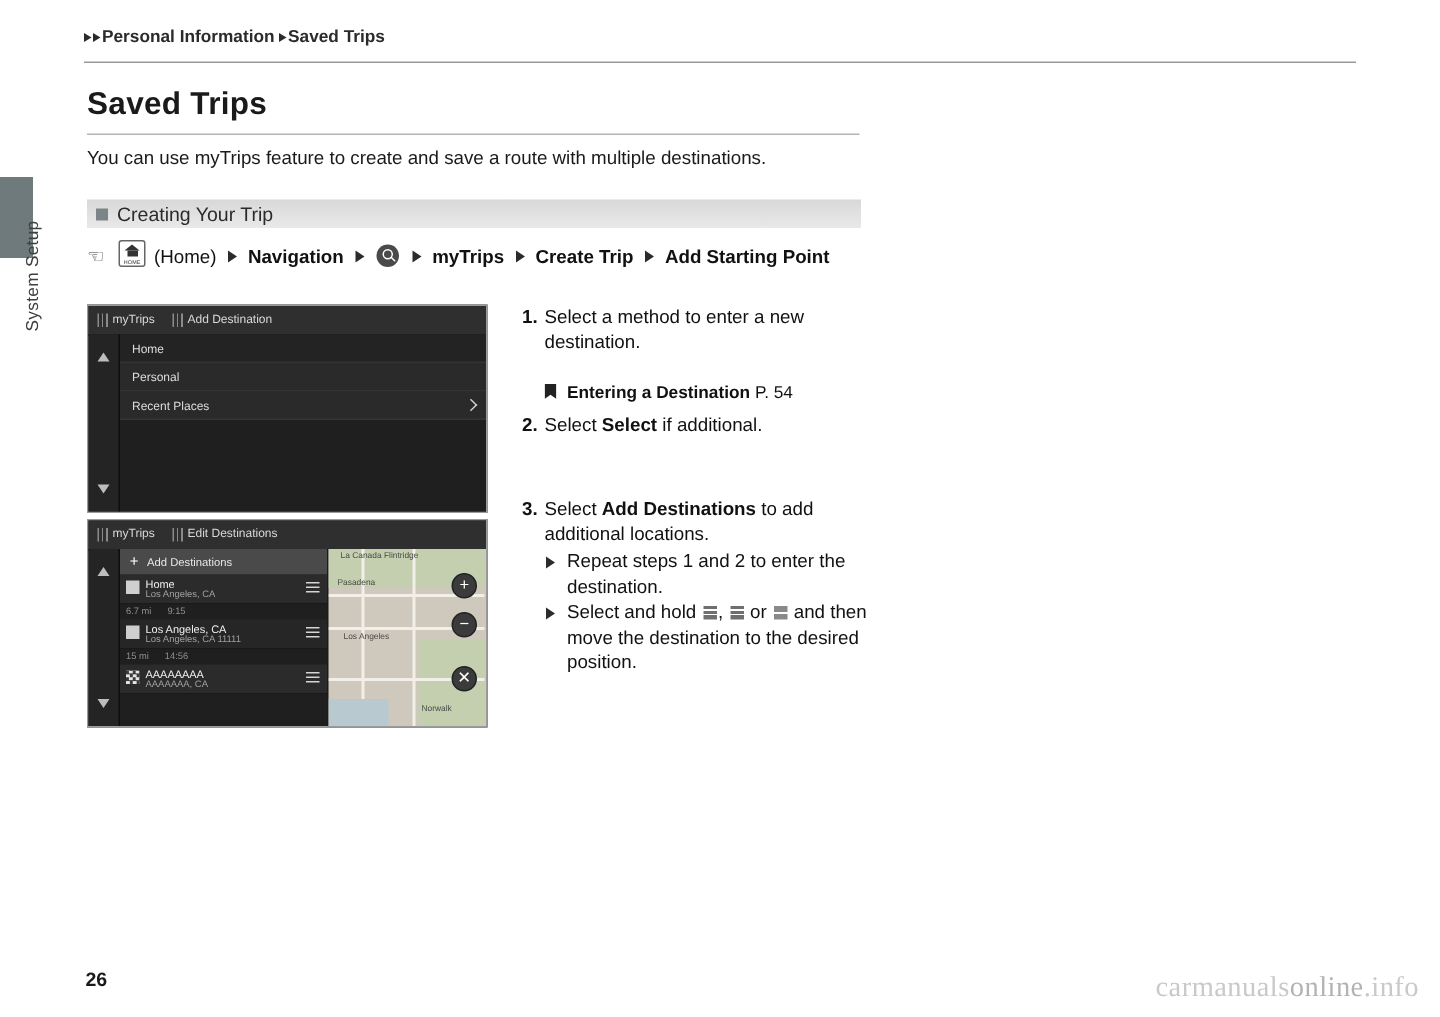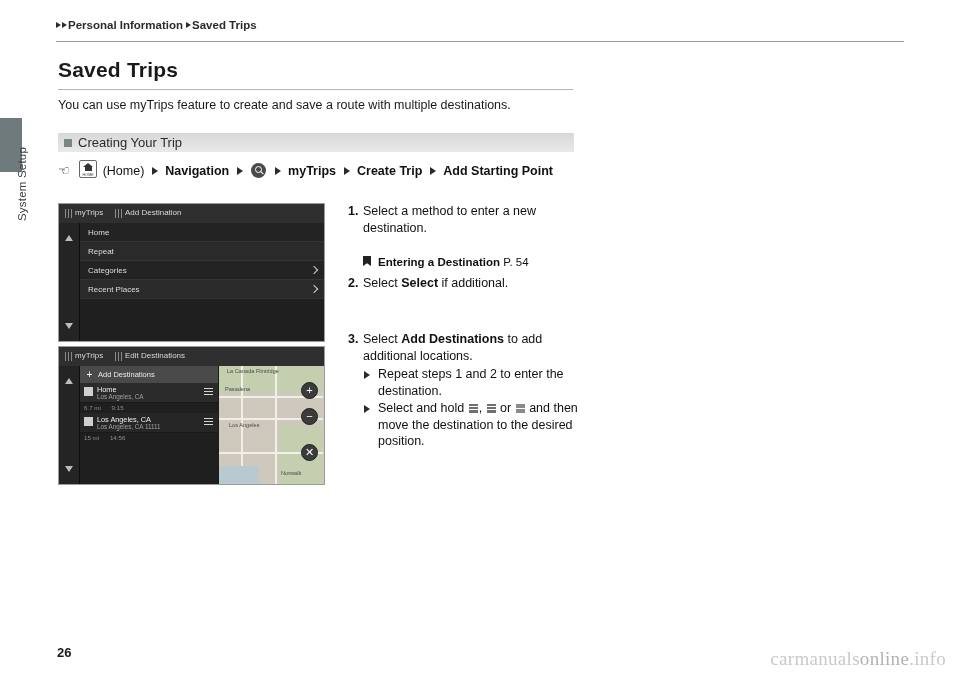--- a/index.html
+++ b/index.html
@@ -532,25 +532,21 @@
   </div>
   <div class="leftcol">
     <span class="up"></span>
     <span class="down"></span>
   </div>
   <div class="listarea">
     <div class="row dark">
       <span>Home</span>
     </div>
     <div class="row">
-      <span>Repeat</span>
-    </div>
-    <div class="row dark">
-      <span>Categories</span>
-      <span class="chev"></span>
+      <span>Personal</span>
     </div>
     <div class="row">
       <span>Recent Places</span>
       <span class="chev"></span>
     </div>
   </div>
 </div>
 
 <div class="shot" id="shot2">
   <div class="nav-top">
@@ -588,20 +584,30 @@
       <span class="sub">Los Angeles, CA 11111</span>
       <span class="handle">
           <i></i>
           <i></i>
           <i></i>
         </span>
     </div>
     <div class="meta">
       <span>15 mi</span>
       <span class="t">14:56</span>
+    </div>
+    <div class="dest">
+      <span class="ic flag"></span>
+      <span class="name">AAAAAAAA</span>
+      <span class="sub">AAAAAAA, CA</span>
+      <span class="handle">
+          <i></i>
+          <i></i>
+          <i></i>
+        </span>
     </div>
   </div>
   <div class="maparea">
     <div class="green" style="left:0;top:0;width:104px;height:26px;"></div>
     <div class="green" style="left:60px;top:60px;width:44px;height:58px;"></div>
     <div class="road" style="left:0;top:30px;width:104px;height:2px;"></div>
     <div class="road" style="left:0;top:52px;width:104px;height:2px;"></div>
     <div class="road" style="left:0;top:86px;width:104px;height:2px;"></div>
     <div class="road" style="left:22px;top:0;width:2px;height:118px;"></div>
     <div class="road" style="left:56px;top:0;width:2px;height:118px;"></div>

